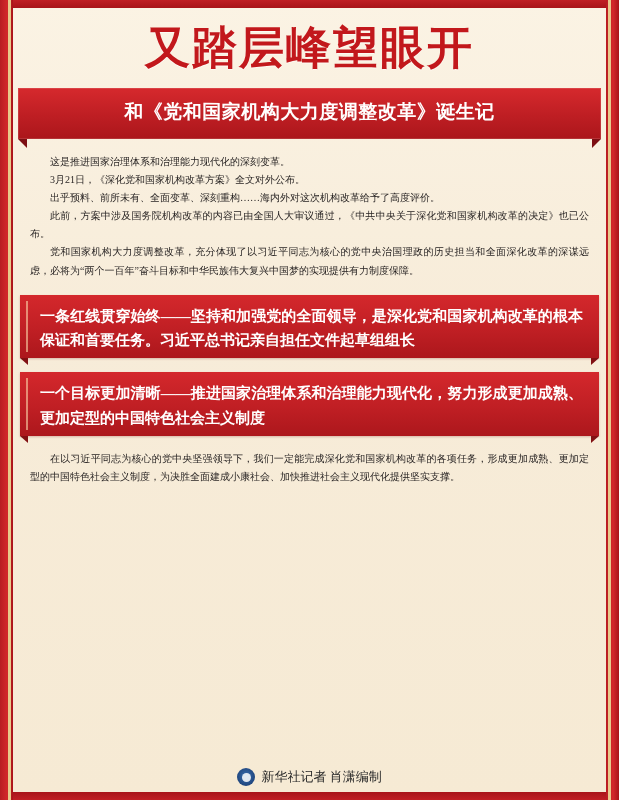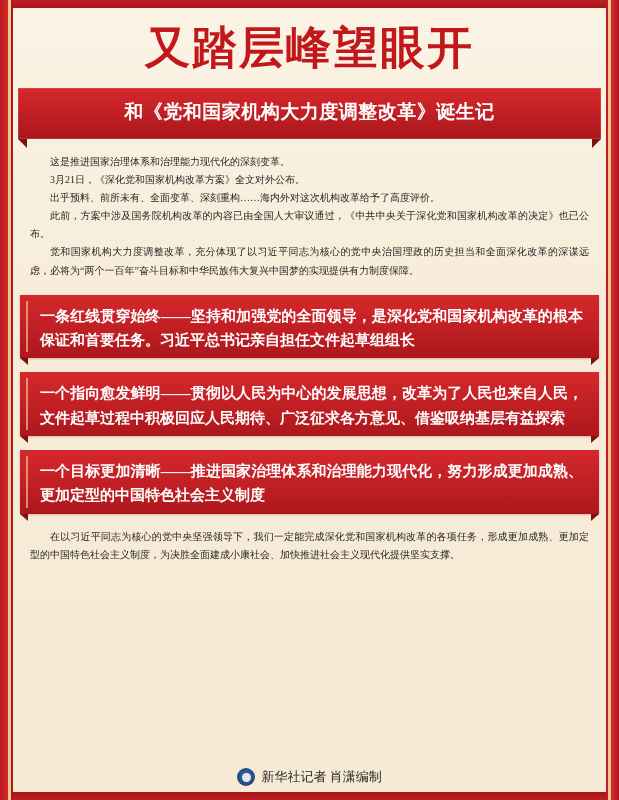--- a/index.html
+++ b/index.html
@@ -245,25 +245,20 @@
 
     <div class="callouts">
       <div class="callout">
         <span class="tail-l"></span>
         <span class="tail-r"></span>
         <span>一条红线贯穿始终——坚持和加强党的全面领导，是深化党和国家机构改革的根本保证和首要任务。习近平总书记亲自担任文件起草组组长</span>
       </div>
       <div class="callout">
         <span class="tail-l"></span>
         <span class="tail-r"></span>
-        <span>一个指向愈发鲜明——贯彻以人民为中心的发展思想，改革为了人民也来自人民，文件起草过程中积极回应人民期待、广泛征求各方意见、借鉴吸纳基层有益探索</span>
-      </div>
-      <div class="callout">
-        <span class="tail-l"></span>
-        <span class="tail-r"></span>
         <span>一个目标更加清晰——推进国家治理体系和治理能力现代化，努力形成更加成熟、更加定型的中国特色社会主义制度</span>
       </div>
     </div>
 
     <div class="body-text closing">
       <p>在以习近平同志为核心的党中央坚强领导下，我们一定能完成深化党和国家机构改革的各项任务，形成更加成熟、更加定型的中国特色社会主义制度，为决胜全面建成小康社会、加快推进社会主义现代化提供坚实支撑。</p>
     </div>
 
   </div>
 

